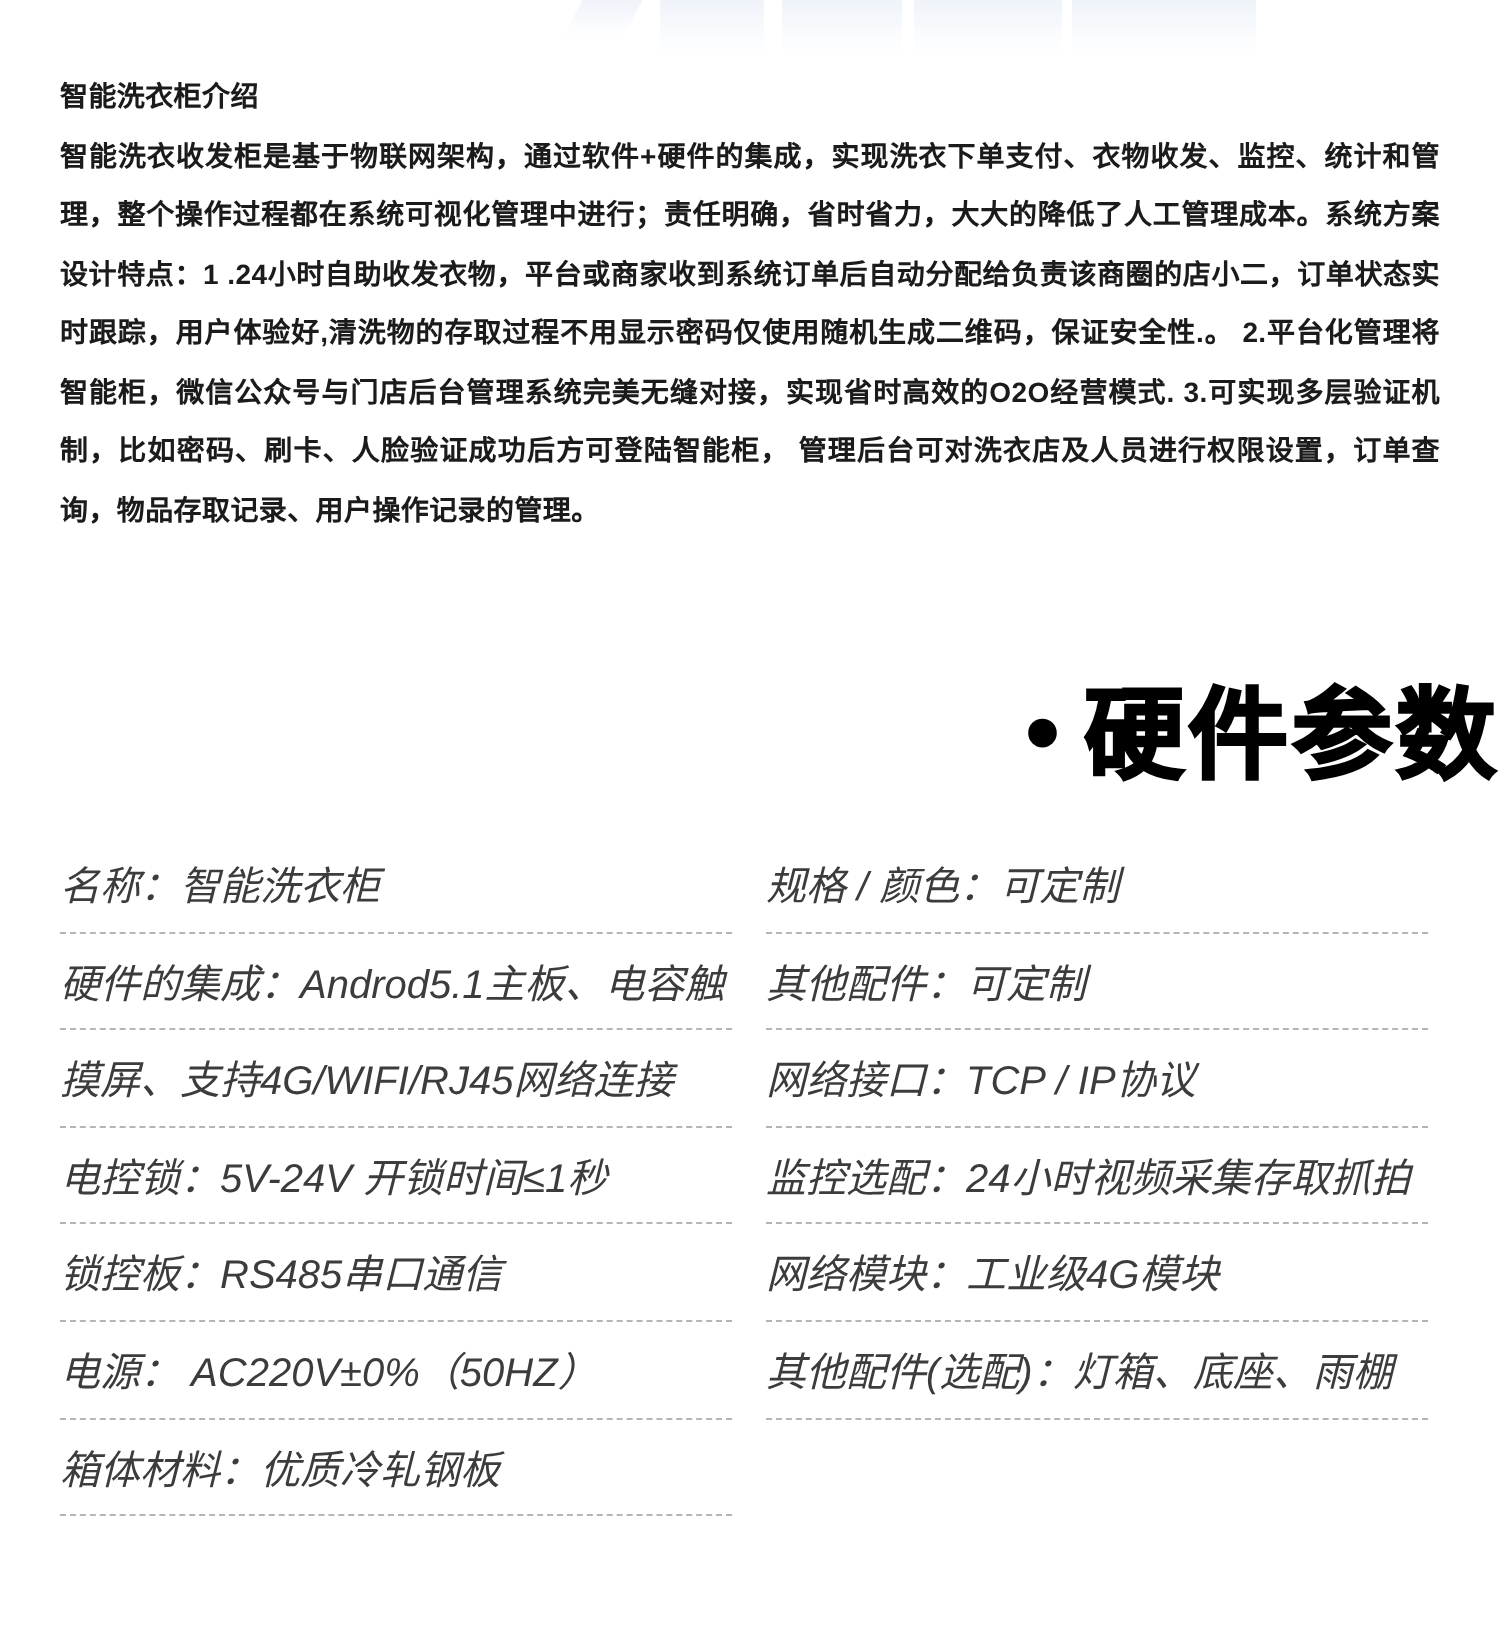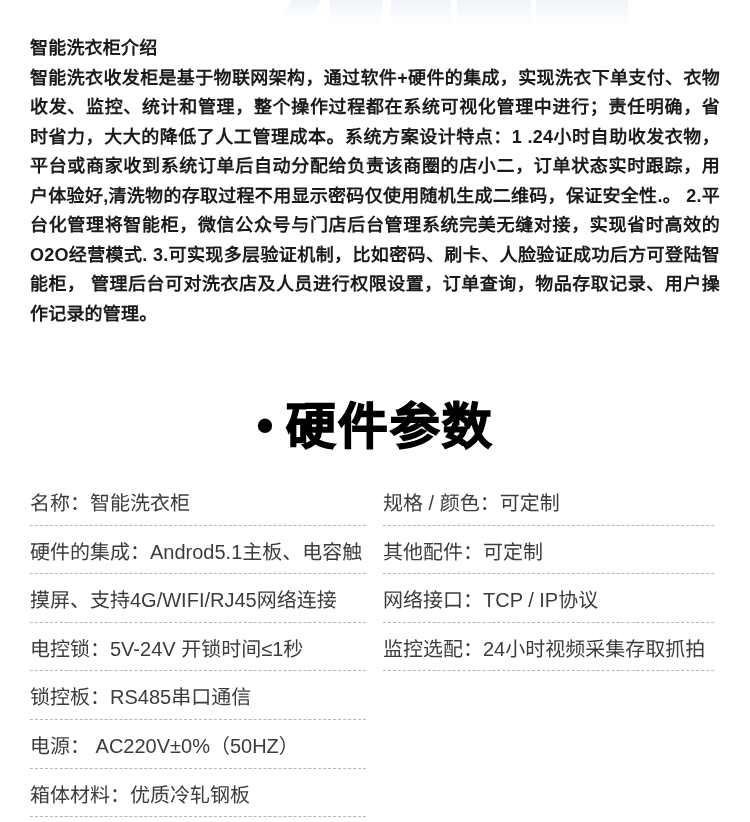--- a/index.html
+++ b/index.html
@@ -28,58 +28,59 @@
   .remnant.r0 { left: 286px; width: 30px; height: 20px; transform: skewX(-28deg); }
   .remnant.r1 { left: 330px; width: 52px; }
   .remnant.r2 { left: 391px; width: 60px; }
   .remnant.r3 { left: 457px; width: 74px; }
   .remnant.r4 { left: 536px; width: 92px; }
 
   
   .intro {
     padding: 34px 30px 0 30px;
     color: #1b1b1b;
-    font-size: 18px;
+    font-size: 14px;
     line-height: 29.5px;
     font-weight: 600;
     letter-spacing: 0.2px;
   }
   .intro-title {
     display: block;
   }
   .intro-body {
     display: block;
     text-align: justify;
     text-justify: inter-ideograph;
   }
 
   
   .section-heading {
     margin-top: 68px;
-    text-align: center;
+    text-align: right;
     color: #000000;
     font-size: 50px;
     line-height: 60px;
     font-weight: 900;
     letter-spacing: 2px;
     -webkit-text-stroke: 1.3px #000;
     white-space: nowrap;
   }
   .section-heading .bullet {
     display: inline-block;
     margin-right: 10px;
     -webkit-text-stroke: 0;
     transform: translateY(-2px);
   }
 
   
   .specs {
     display: flex;
     margin: 20px 24px 0 30px;
     gap: 17px;
+    font-style: italic;
   }
   .spec-col {
     box-sizing: border-box;
   }
   .spec-col.left  { width: 336px; }
   .spec-col.right { width: 331px; }
   .spec-row {
     box-sizing: border-box;
     height: 48.6px;
     padding-top: 13px;
@@ -120,16 +121,18 @@
       <div class="spec-row">电控锁：5V-24V 开锁时间≤1秒</div>
       <div class="spec-row">锁控板：RS485串口通信</div>
       <div class="spec-row">电源： AC220V±0%（50HZ）</div>
       <div class="spec-row">箱体材料：优质冷轧钢板</div>
     </div>
     <div class="spec-col right">
       <div class="spec-row">规格 / 颜色：可定制</div>
       <div class="spec-row">其他配件：可定制</div>
       <div class="spec-row">网络接口：TCP / IP协议</div>
       <div class="spec-row">监控选配：24小时视频采集存取抓拍</div>
+      <div class="spec-row">网络模块：工业级4G模块</div>
+      <div class="spec-row">其他配件(选配)：灯箱、底座、雨棚</div>
     </div>
   </div>
 
 </div>
 
 </body></html>

